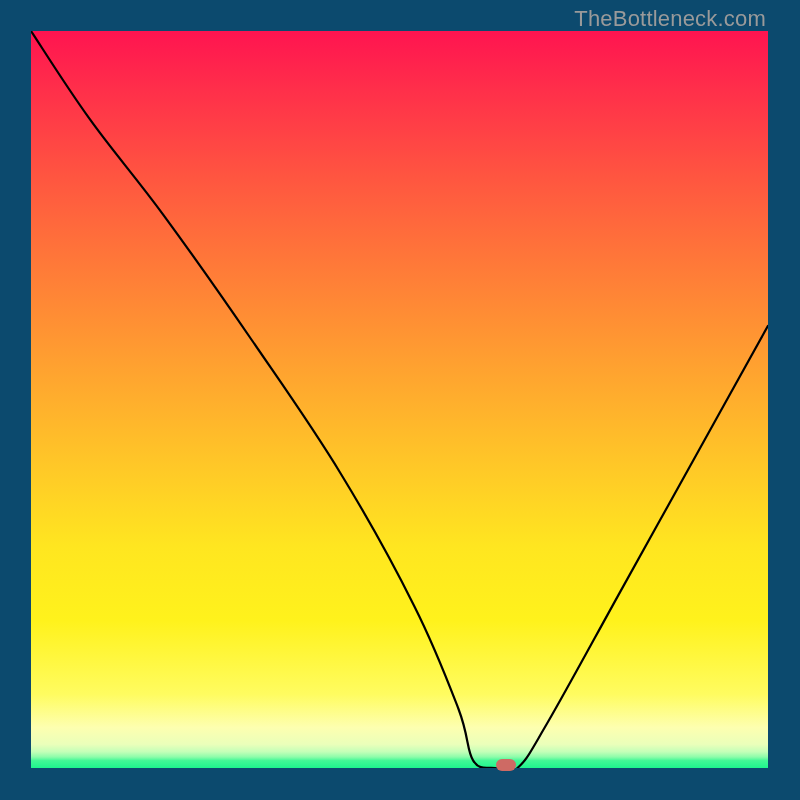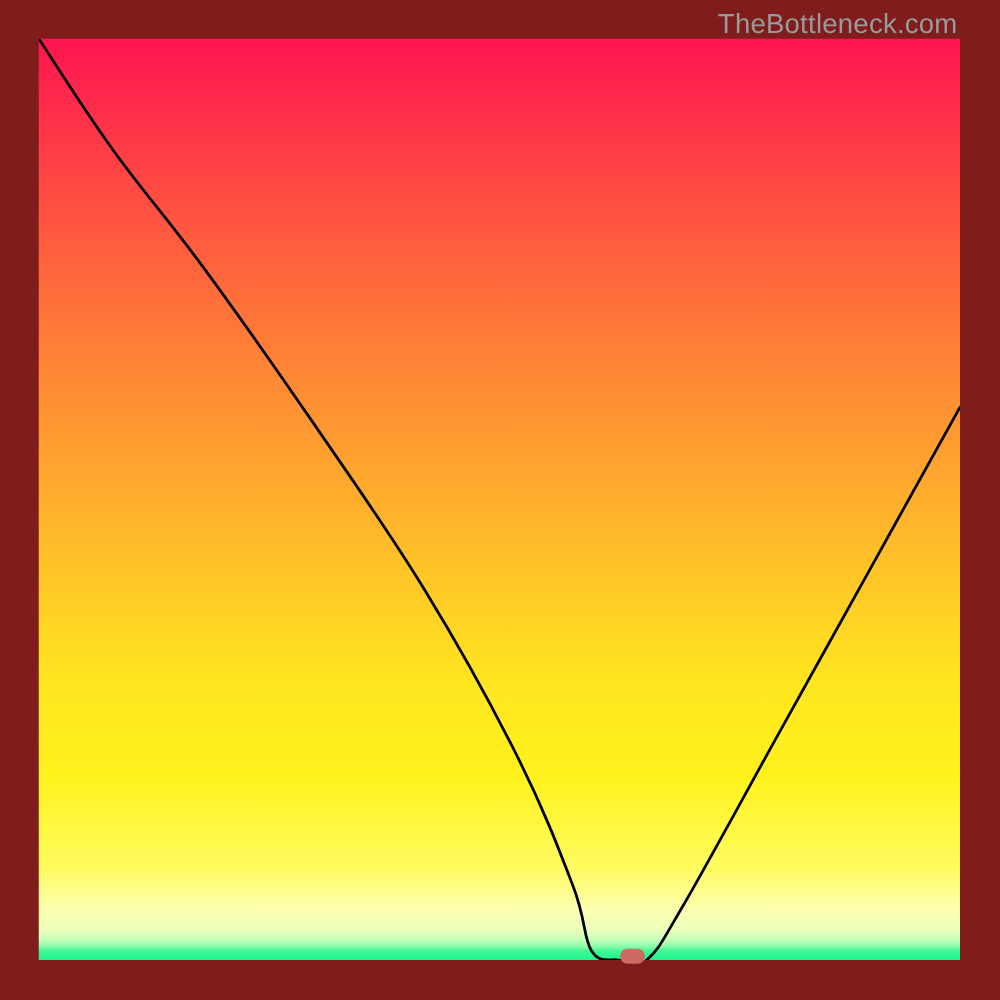--- a/index.html
+++ b/index.html
@@ -8,21 +8,21 @@
     width: 800px;
     height: 800px;
     background: #000;
     overflow: hidden;
     font-family: Arial, Helvetica, sans-serif;
   }
   .frame {
     position: relative;
     width: 800px;
     height: 800px;
-    background: #7f1d1d;
+    background: #0c4a6e;
   }
   .plot-area {
     position: absolute;
     left: 31px;
     top: 31px;
     width: 737px;
     height: 737px;
     
     background: linear-gradient(
       to bottom,

